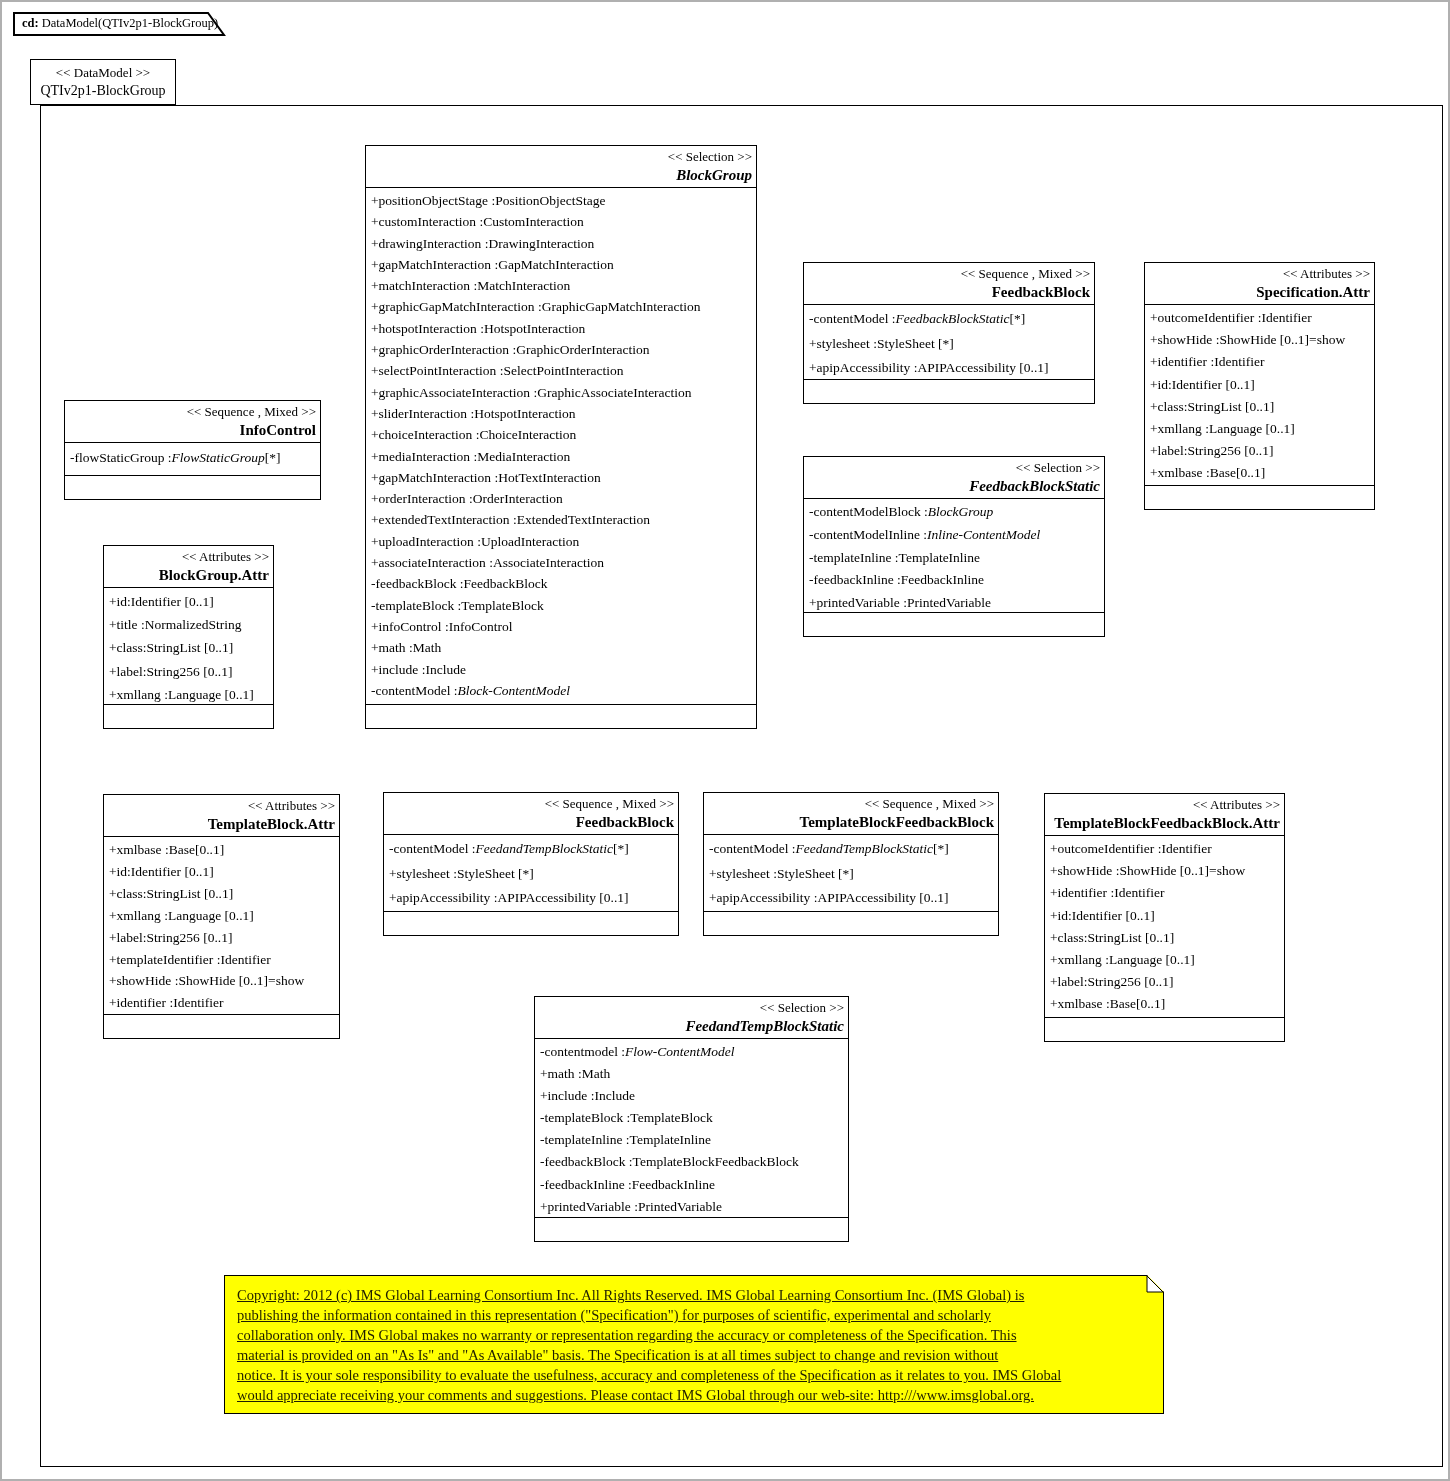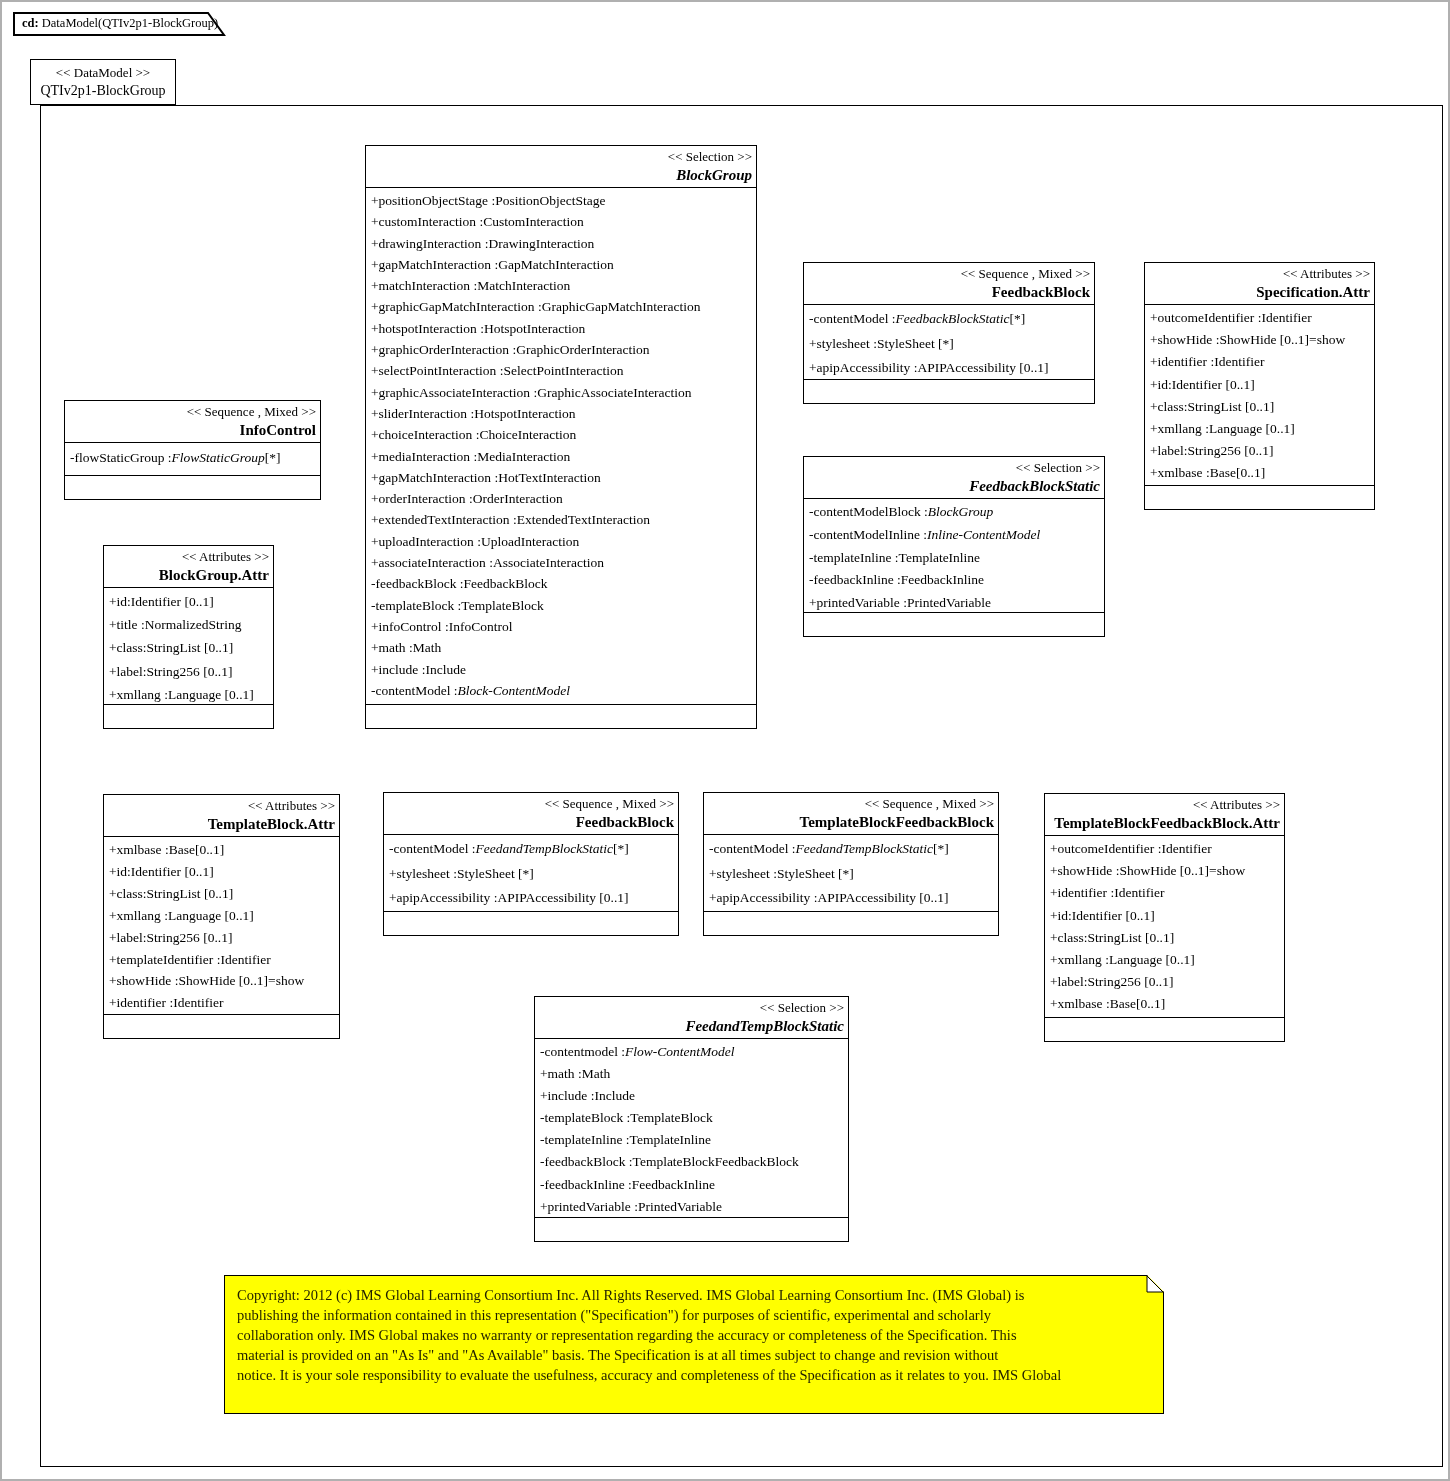--- a/index.html
+++ b/index.html
@@ -31,21 +31,21 @@
   .cb-attrs{flex:1;padding:2px 5px 0 5px;font-size:13.5px;overflow:hidden;}
   .cb-attrs .row{line-height:var(--rh,21.5px);white-space:nowrap;}
   .row .it{font-style:italic;}
   .cb-empty{height:23px;border-top:1px solid #000;flex:0 0 auto;}
   .note{
     position:absolute;left:222px;top:1273px;width:940px;height:139px;background:#ffff00;
     border:1px solid #000;box-sizing:border-box;z-index:2;
     clip-path:polygon(0 0,calc(100% - 17px) 0,100% 17px,100% 100%,0 100%);
     padding:9px 12px 0 12px;
   }
-  .note .nline{font-size:14.5px;line-height:20px;color:#1f1f00;white-space:nowrap;}
+  .note .nline{font-size:14.5px;line-height:20px;color:#1f1f00;white-space:nowrap;text-decoration:underline;}
   .note-fold{position:absolute;left:1144px;top:1273px;width:18px;height:18px;z-index:3;}
 </style>
 </head>
 <body>
 
 <div class="stage">
 
   <svg class="overlay">
 
     <polygon points="12,11 206,11 222,33 12,33" fill="#ffffff" stroke="#000000" stroke-width="2"></polygon>
@@ -273,19 +273,20 @@
       <div class="cb-empty"></div>
     </div>
 
   <div class="note">
     <div>
         <div class="nline">Copyright: 2012 (c) IMS Global Learning Consortium Inc.  All Rights Reserved.  IMS Global Learning Consortium Inc. (IMS Global) is</div>
         <div class="nline">publishing the information contained in this representation ("Specification") for purposes of scientific, experimental and scholarly</div>
         <div class="nline">collaboration only.  IMS Global makes no warranty or representation regarding the accuracy or completeness of the Specification.  This</div>
         <div class="nline">material is provided on an "As Is" and "As Available" basis.  The Specification is at all times subject to change and revision without</div>
         <div class="nline">notice.  It is your sole responsibility to evaluate the usefulness, accuracy and completeness of the Specification as it relates to you.  IMS Global</div>
+        <div class="nline">would appreciate receiving your comments and suggestions.  Please contact IMS Global through our web-site: http:///www.imsglobal.org.</div>
       </div>
   </div>
   <svg class="note-fold" width="18" height="18">
     <path d="M1,1 L1,17 L17,17 Z" fill="#ffffff" stroke="#000000" stroke-width="1"></path>
   </svg>
 
 </div>
 
 </body></html>

